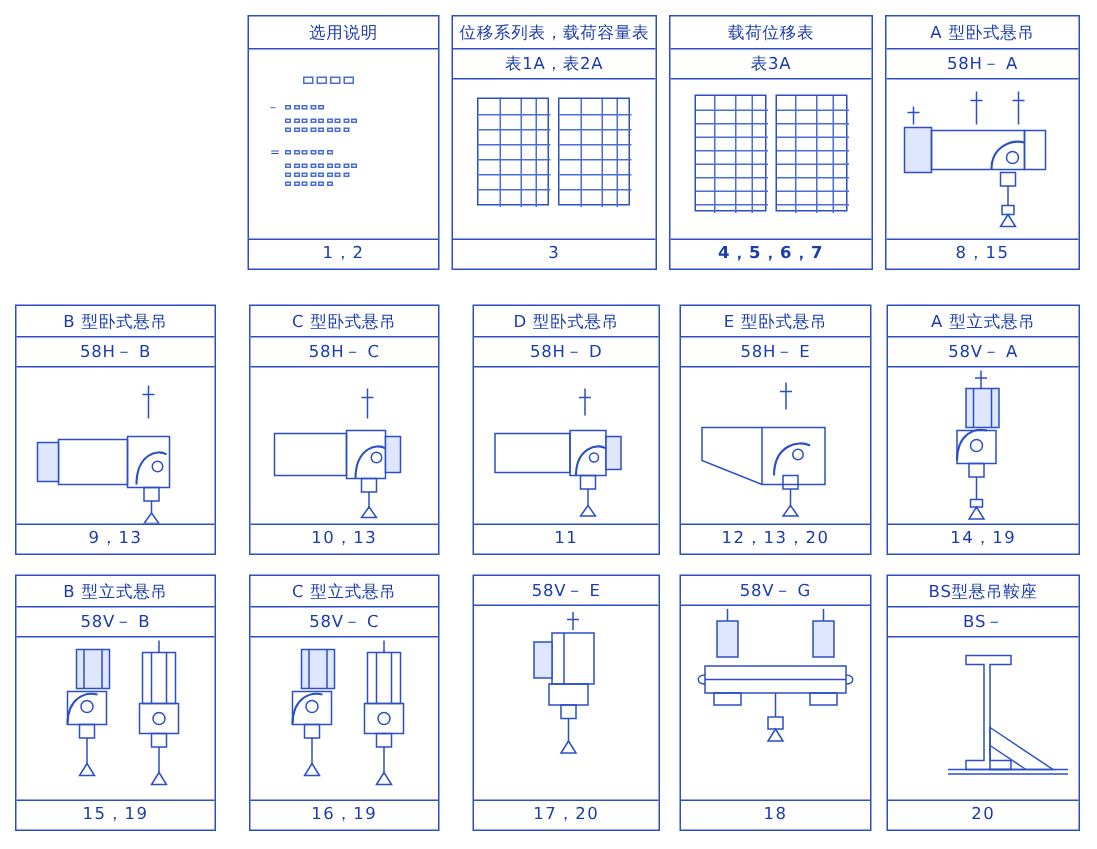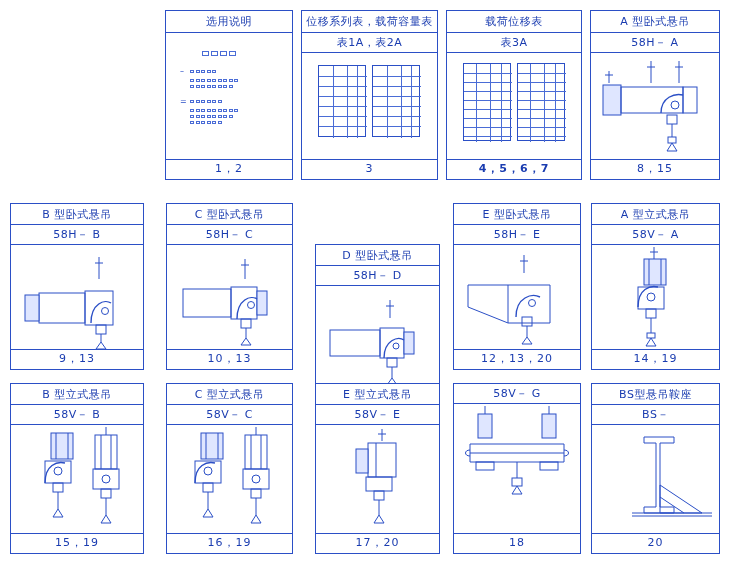--- a/index.html
+++ b/index.html
@@ -295,21 +295,21 @@
         <path class="st2" d="M70 74 C70 54, 84 50, 90 54"></path>
         <circle class="st" cx="84" cy="60" r="3.5"></circle>
         <rect class="st" x="74" y="74" width="10" height="9"></rect>
         <line class="st" x1="79" y1="83" x2="79" y2="93"></line>
         <path class="st" d="M79 93 l-5 7 l10 0 z"></path>
       </svg>
     </div>
     <div class="ftr" style="height:20px;">10，13</div>
   </div>
 
-  <div class="card" style="left:315px;top:203px;width:125px;height:167px;margin-top:41px;">
+  <div class="card" style="left:315px;top:203px;width:125px;height:167px;">
     <div class="hdr" style="height:21px;">D 型卧式悬吊</div>
     <div class="hdr sub" style="height:20px;">58H－ D</div>
     <div class="body">
       <svg width="125" height="104" viewBox="0 0 125 104">
         <line class="st" x1="74" y1="14" x2="74" y2="32"></line>
         <line class="st" x1="70" y1="20" x2="78" y2="20"></line>
         <rect class="st" x="14" y="44" width="50" height="26"></rect>
         <rect class="st" x="64" y="42" width="24" height="30"></rect>
         <rect class="stf" x="88" y="46" width="10" height="22"></rect>
         <path class="st2" d="M68 72 C68 54, 82 50, 88 54"></path>
@@ -415,21 +415,20 @@
         <circle class="st" cx="89" cy="54" r="4"></circle>
         <rect class="st" x="84" y="64" width="10" height="9"></rect>
         <line class="st" x1="89" y1="73" x2="89" y2="90"></line>
         <path class="st" d="M89 90 l-5 8 l10 0 z"></path>
       </svg>
     </div>
     <div class="ftr" style="height:20px;">16，19</div>
   </div>
 
   <div class="card" style="left:315px;top:383px;width:125px;height:171px;">
-    <div class="hdr" style="height:21px;">E 型立式悬吊</div>
     <div class="hdr sub" style="height:20px;">58V－ E</div>
     <div class="body">
       <svg width="125" height="108" viewBox="0 0 125 108">
         <line class="st" x1="66" y1="4" x2="66" y2="16"></line>
         <line class="st" x1="62" y1="9" x2="70" y2="9"></line>
         <rect class="st" x="52" y="18" width="28" height="34"></rect>
         <rect class="stf" x="40" y="24" width="12" height="24"></rect>
         <line class="st" x1="60" y1="18" x2="60" y2="52"></line>
         <rect class="st" x="50" y="52" width="26" height="14"></rect>
         <rect class="st" x="58" y="66" width="10" height="9"></rect>

